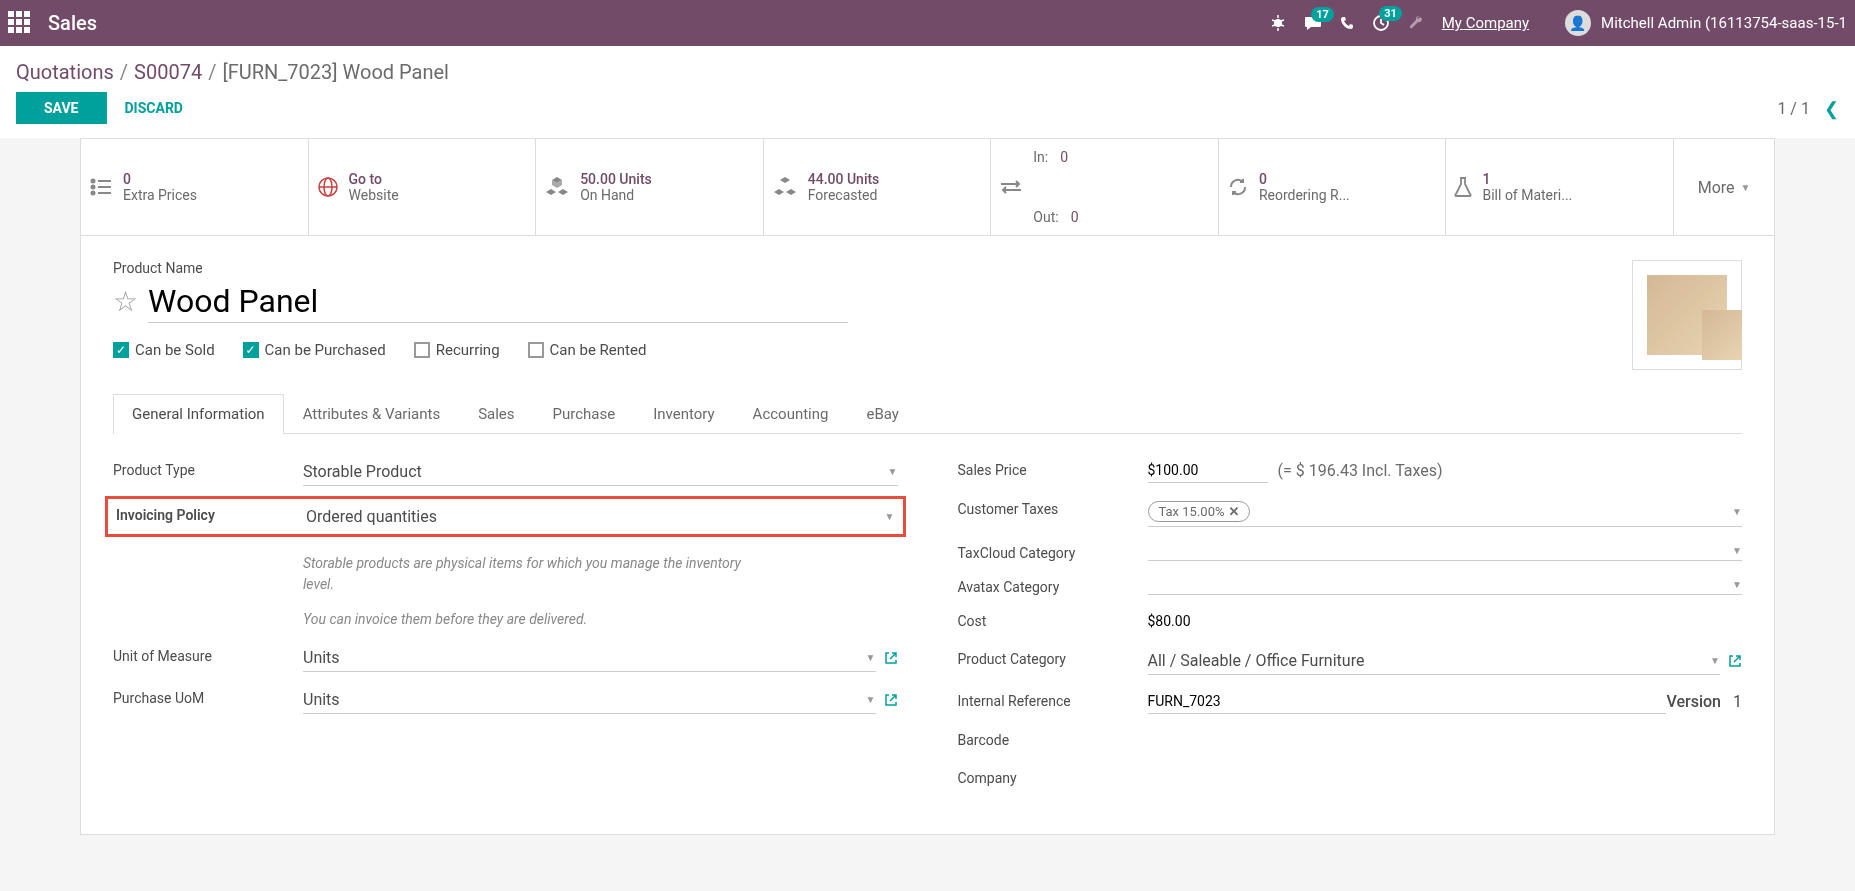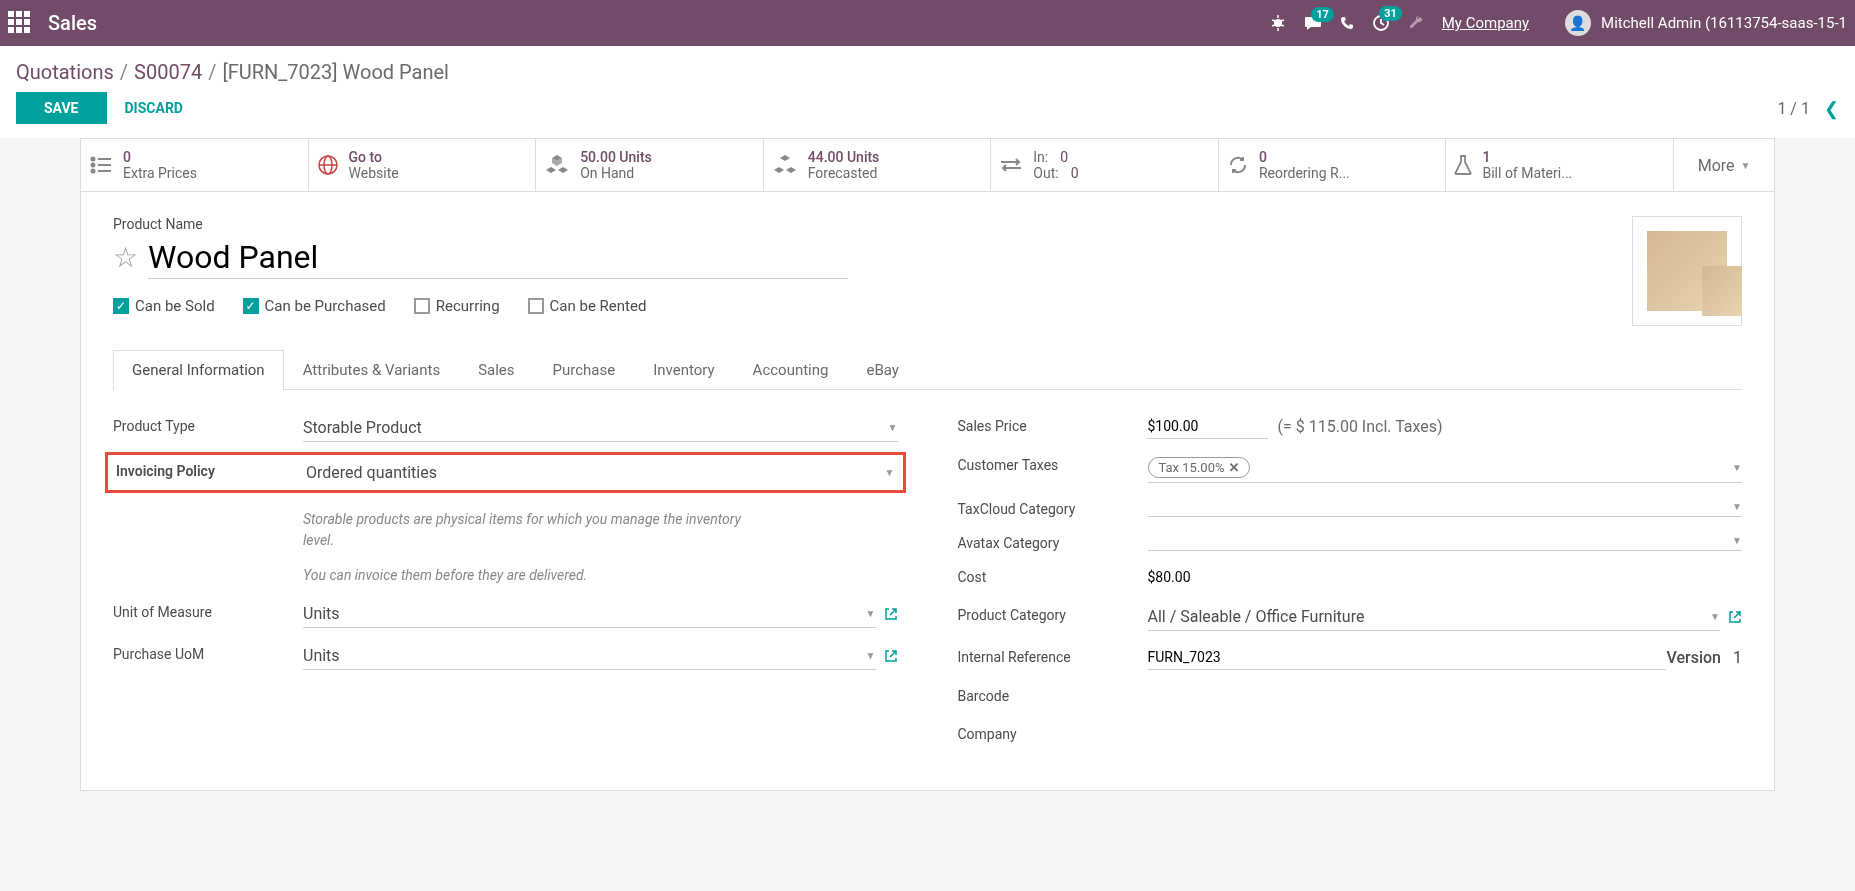--- a/index.html
+++ b/index.html
@@ -31,21 +31,21 @@
 
 .sheet-wrap { padding: 0 80px 40px 80px; background: #f5f5f5; }
 .sheet { background: #fff; border: 1px solid #ddd; }
 .stat-buttons { display: flex; border-bottom: 1px solid #ddd; }
 .stat-btn { flex: 1; border-right: 1px solid #ddd; padding: 10px 8px; display: flex; align-items: center; gap: 10px; cursor: pointer; min-width: 0; }
 .stat-btn:last-child { border-right: none; }
 .stat-icon { font-size: 22px; color: #888; flex-shrink: 0; }
 .stat-text { display: flex; flex-direction: column; min-width: 0; }
 .stat-value { color: #714b67; font-weight: 500; font-size: 14px; white-space: nowrap; overflow: hidden; text-overflow: ellipsis; }
 .stat-label { color: #6b6b6b; font-size: 14px; white-space: nowrap; overflow: hidden; text-overflow: ellipsis; }
-.stat-inout { display: flex; flex-direction: column; font-size: 14px; }
+.stat-inout { display: flex; flex-direction: column; font-size: 14px; gap: 44px; }
 .stat-inout-row { display: flex; gap: 12px; }
 .stat-inout-label { color: #6b6b6b; }
 .stat-inout-val { color: #714b67; }
 .more-btn { flex: 0 0 100px; display: flex; align-items: center; justify-content: center; gap: 6px; color: #6b6b6b; cursor: pointer; padding: 10px; }
 
 .form-body { padding: 24px 32px; }
 .product-header { display: flex; gap: 20px; }
 .product-main { flex: 1; }
 .field-label { color: #4c4c4c; font-size: 14px; margin-bottom: 4px; }
 .title-row { display: flex; align-items: center; gap: 10px; }
@@ -362,21 +362,21 @@
                 </span>
             </div>
           </div>
         </div>
 
         <div class="col">
           <div class="form-row">
             <div class="flabel">Sales Price</div>
             <div class="fvalue" style="display:flex;align-items:center;">
               <input class="text-input" style="width: 120px;" value="$100.00">
-              <span class="price-note">(= $ 115.00 Incl. Taxes)</span>
+              <span class="price-note">(= $ 196.43 Incl. Taxes)</span>
             </div>
           </div>
           <div class="form-row">
             <div class="flabel">Customer Taxes</div>
             <div class="fvalue">
               <div class="select-field">
                 <span class="tax-tag">
                     <span>Tax 15.00%</span>
                     <span class="tax-close">✕</span>
                   </span>

